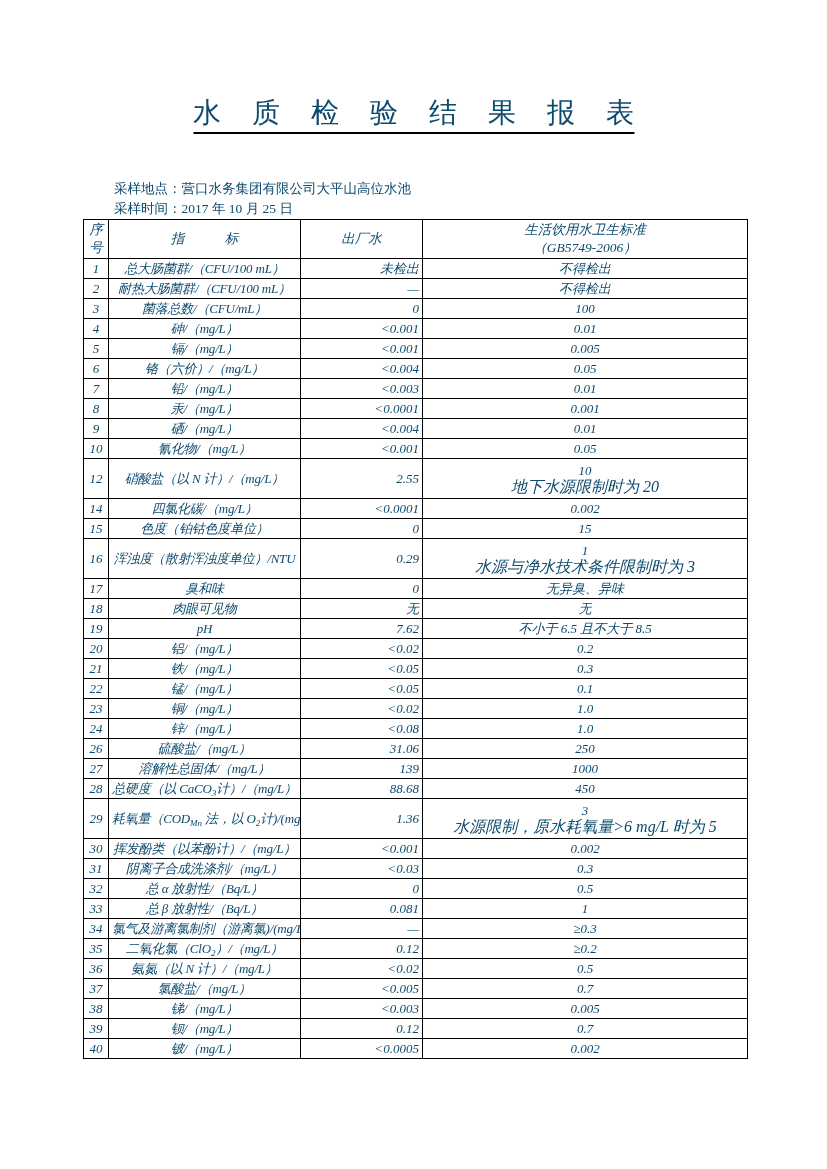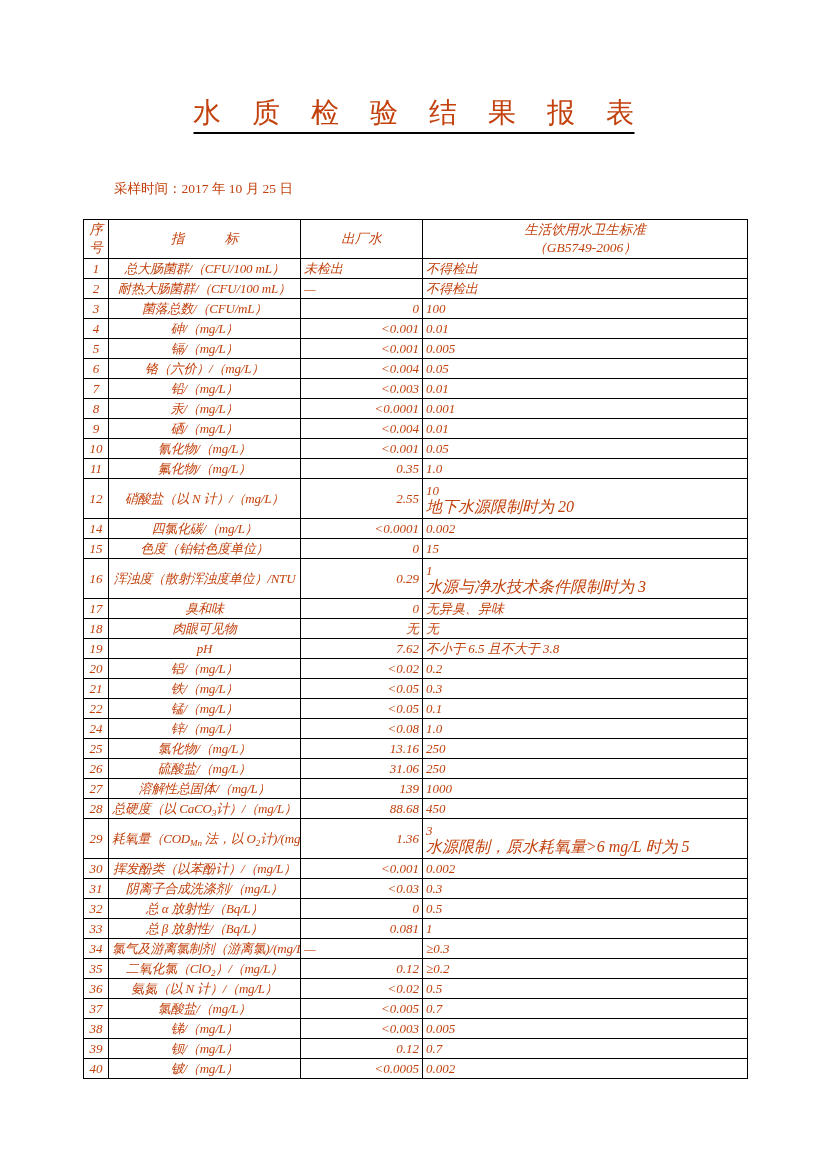--- a/index.html
+++ b/index.html
@@ -1,20 +1,20 @@
 <!DOCTYPE html>
 <html><head>
 <meta charset="utf-8">
 <style>
   html,body{margin:0;padding:0;background:#fff;}
   .page{
     position:relative;
     width:827px;height:1169px;
     background:#ffffff;
-    color:#c2410c;
+    color:#0c4a6e;
     font-family:"Liberation Serif","DejaVu Serif",serif;
     overflow:hidden;
   }
   .title-wrap{
     position:absolute;
     top:98px;left:50%;
     transform:translateX(-50%);
     border-bottom:2px solid #000;
     padding-bottom:3px;
     white-space:nowrap;
@@ -47,36 +47,37 @@
     vertical-align:middle;
     box-sizing:border-box;
     overflow:hidden;
   }
   table.report th{font-size:13.5px;text-align:center;height:39px;}
   table.report tr{height:20px;font-style:italic;}
   table.report tr.tall{height:40px;}
   td.no-cell{text-align:center;padding:0 1px;}
   td.ind-cell{text-align:center;padding-left:4px;white-space:nowrap;letter-spacing:-0.2px;}
   td.out-cell{text-align:right;}
-  td.out-cell.center{text-align:left;}
-  td.std-cell{text-align:left;line-height:17px;}
+  td.out-cell.center{text-align:right;}
+  td.std-cell{text-align:center;line-height:17px;}
   .std-note{display:block;font-size:16px;line-height:16px;}
   .hdr-two-line span{display:block;line-height:18px;}
   sub{font-size:9px;line-height:0;vertical-align:-3px;letter-spacing:0;}
 </style>
 </head>
 <body>
 
 <div class="page">
 
   <div class="title-wrap">
     <span class="title-text">水质检验结果报表</span>
   </div>
 
   <div class="meta">
+    <div>采样地点：营口水务集团有限公司大平山高位水池</div>
     <div>采样时间：2017 年 10 月 25 日</div>
   </div>
 
   <table class="report">
     <colgroup>
       <col style="width:25px">
       <col style="width:192px">
       <col style="width:122px">
       <col style="width:325px">
     </colgroup>
@@ -145,26 +146,20 @@
           <td class="ind-cell">硒/（mg/L）</td>
           <td class="out-cell">&lt;0.004</td>
           <td class="std-cell">0.01</td>
         </tr>
         <tr>
           <td class="no-cell">10</td>
           <td class="ind-cell">氰化物/（mg/L）</td>
           <td class="out-cell">&lt;0.001</td>
           <td class="std-cell">0.05</td>
         </tr>
-        <tr>
-          <td class="no-cell">11</td>
-          <td class="ind-cell">氟化物/（mg/L）</td>
-          <td class="out-cell">0.35</td>
-          <td class="std-cell">1.0</td>
-        </tr>
         <tr class="tall">
           <td class="no-cell">12</td>
           <td class="ind-cell">硝酸盐（以 N 计）/（mg/L）</td>
           <td class="out-cell">2.55</td>
           <td class="std-cell">10<span class="std-note">地下水源限制时为 20</span></td>
         </tr>
         <tr>
           <td class="no-cell">14</td>
           <td class="ind-cell">四氯化碳/（mg/L）</td>
           <td class="out-cell">&lt;0.0001</td>
@@ -191,51 +186,51 @@
         <tr>
           <td class="no-cell">18</td>
           <td class="ind-cell">肉眼可见物</td>
           <td class="out-cell">无</td>
           <td class="std-cell">无</td>
         </tr>
         <tr>
           <td class="no-cell">19</td>
           <td class="ind-cell">pH</td>
           <td class="out-cell">7.62</td>
-          <td class="std-cell">不小于 6.5 且不大于 3.8</td>
+          <td class="std-cell">不小于 6.5 且不大于 8.5</td>
         </tr>
         <tr>
           <td class="no-cell">20</td>
           <td class="ind-cell">铝/（mg/L）</td>
           <td class="out-cell">&lt;0.02</td>
           <td class="std-cell">0.2</td>
         </tr>
         <tr>
           <td class="no-cell">21</td>
           <td class="ind-cell">铁/（mg/L）</td>
           <td class="out-cell">&lt;0.05</td>
           <td class="std-cell">0.3</td>
         </tr>
         <tr>
           <td class="no-cell">22</td>
           <td class="ind-cell">锰/（mg/L）</td>
           <td class="out-cell">&lt;0.05</td>
           <td class="std-cell">0.1</td>
         </tr>
         <tr>
+          <td class="no-cell">23</td>
+          <td class="ind-cell">铜/（mg/L）</td>
+          <td class="out-cell">&lt;0.02</td>
+          <td class="std-cell">1.0</td>
+        </tr>
+        <tr>
           <td class="no-cell">24</td>
           <td class="ind-cell">锌/（mg/L）</td>
           <td class="out-cell">&lt;0.08</td>
           <td class="std-cell">1.0</td>
-        </tr>
-        <tr>
-          <td class="no-cell">25</td>
-          <td class="ind-cell">氯化物/（mg/L）</td>
-          <td class="out-cell">13.16</td>
-          <td class="std-cell">250</td>
         </tr>
         <tr>
           <td class="no-cell">26</td>
           <td class="ind-cell">硫酸盐/（mg/L）</td>
           <td class="out-cell">31.06</td>
           <td class="std-cell">250</td>
         </tr>
         <tr>
           <td class="no-cell">27</td>
           <td class="ind-cell">溶解性总固体/（mg/L）</td>

